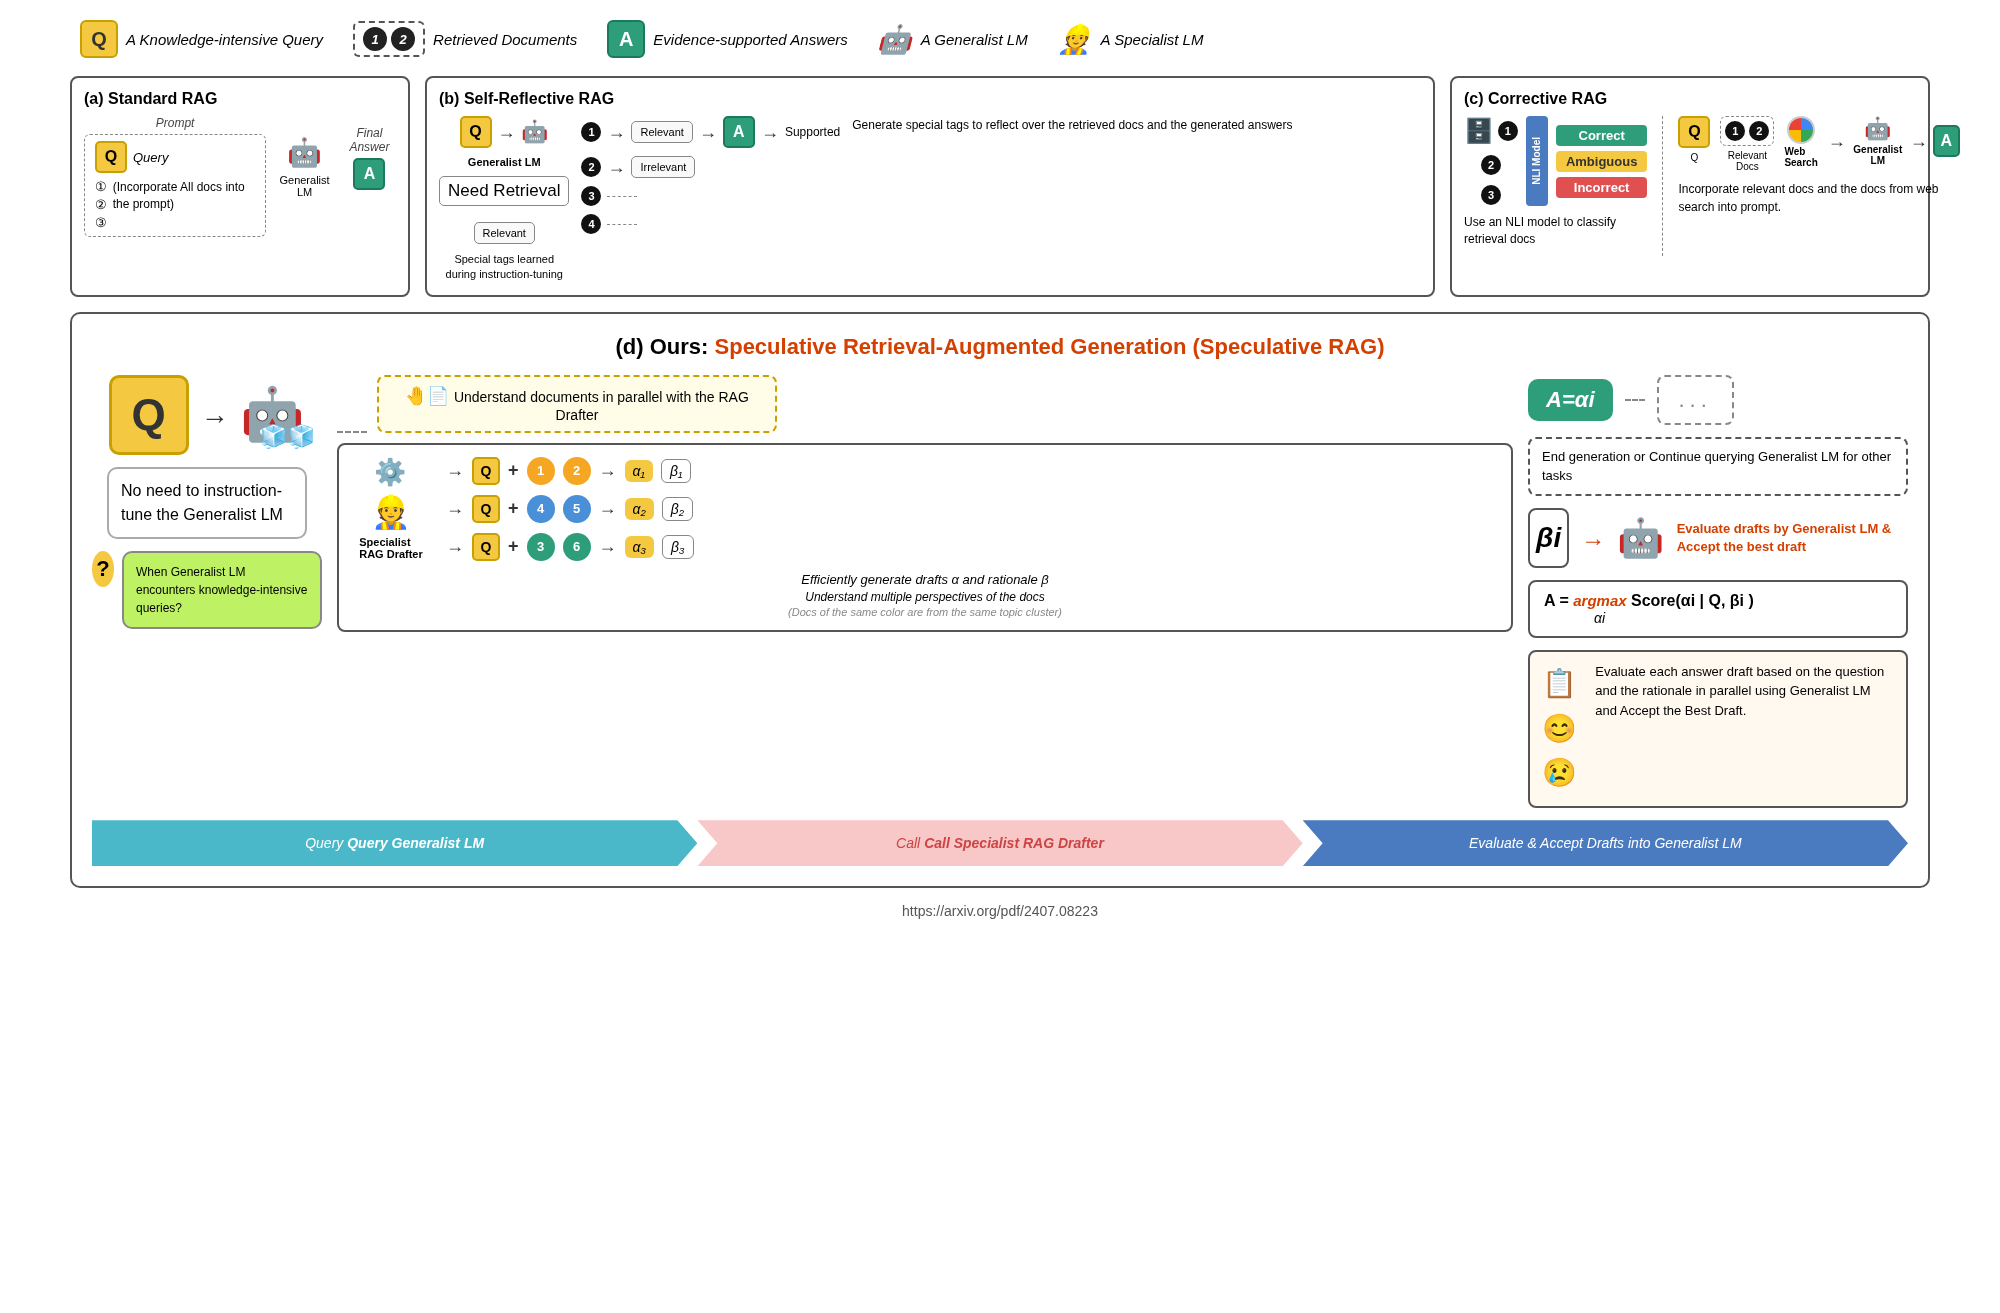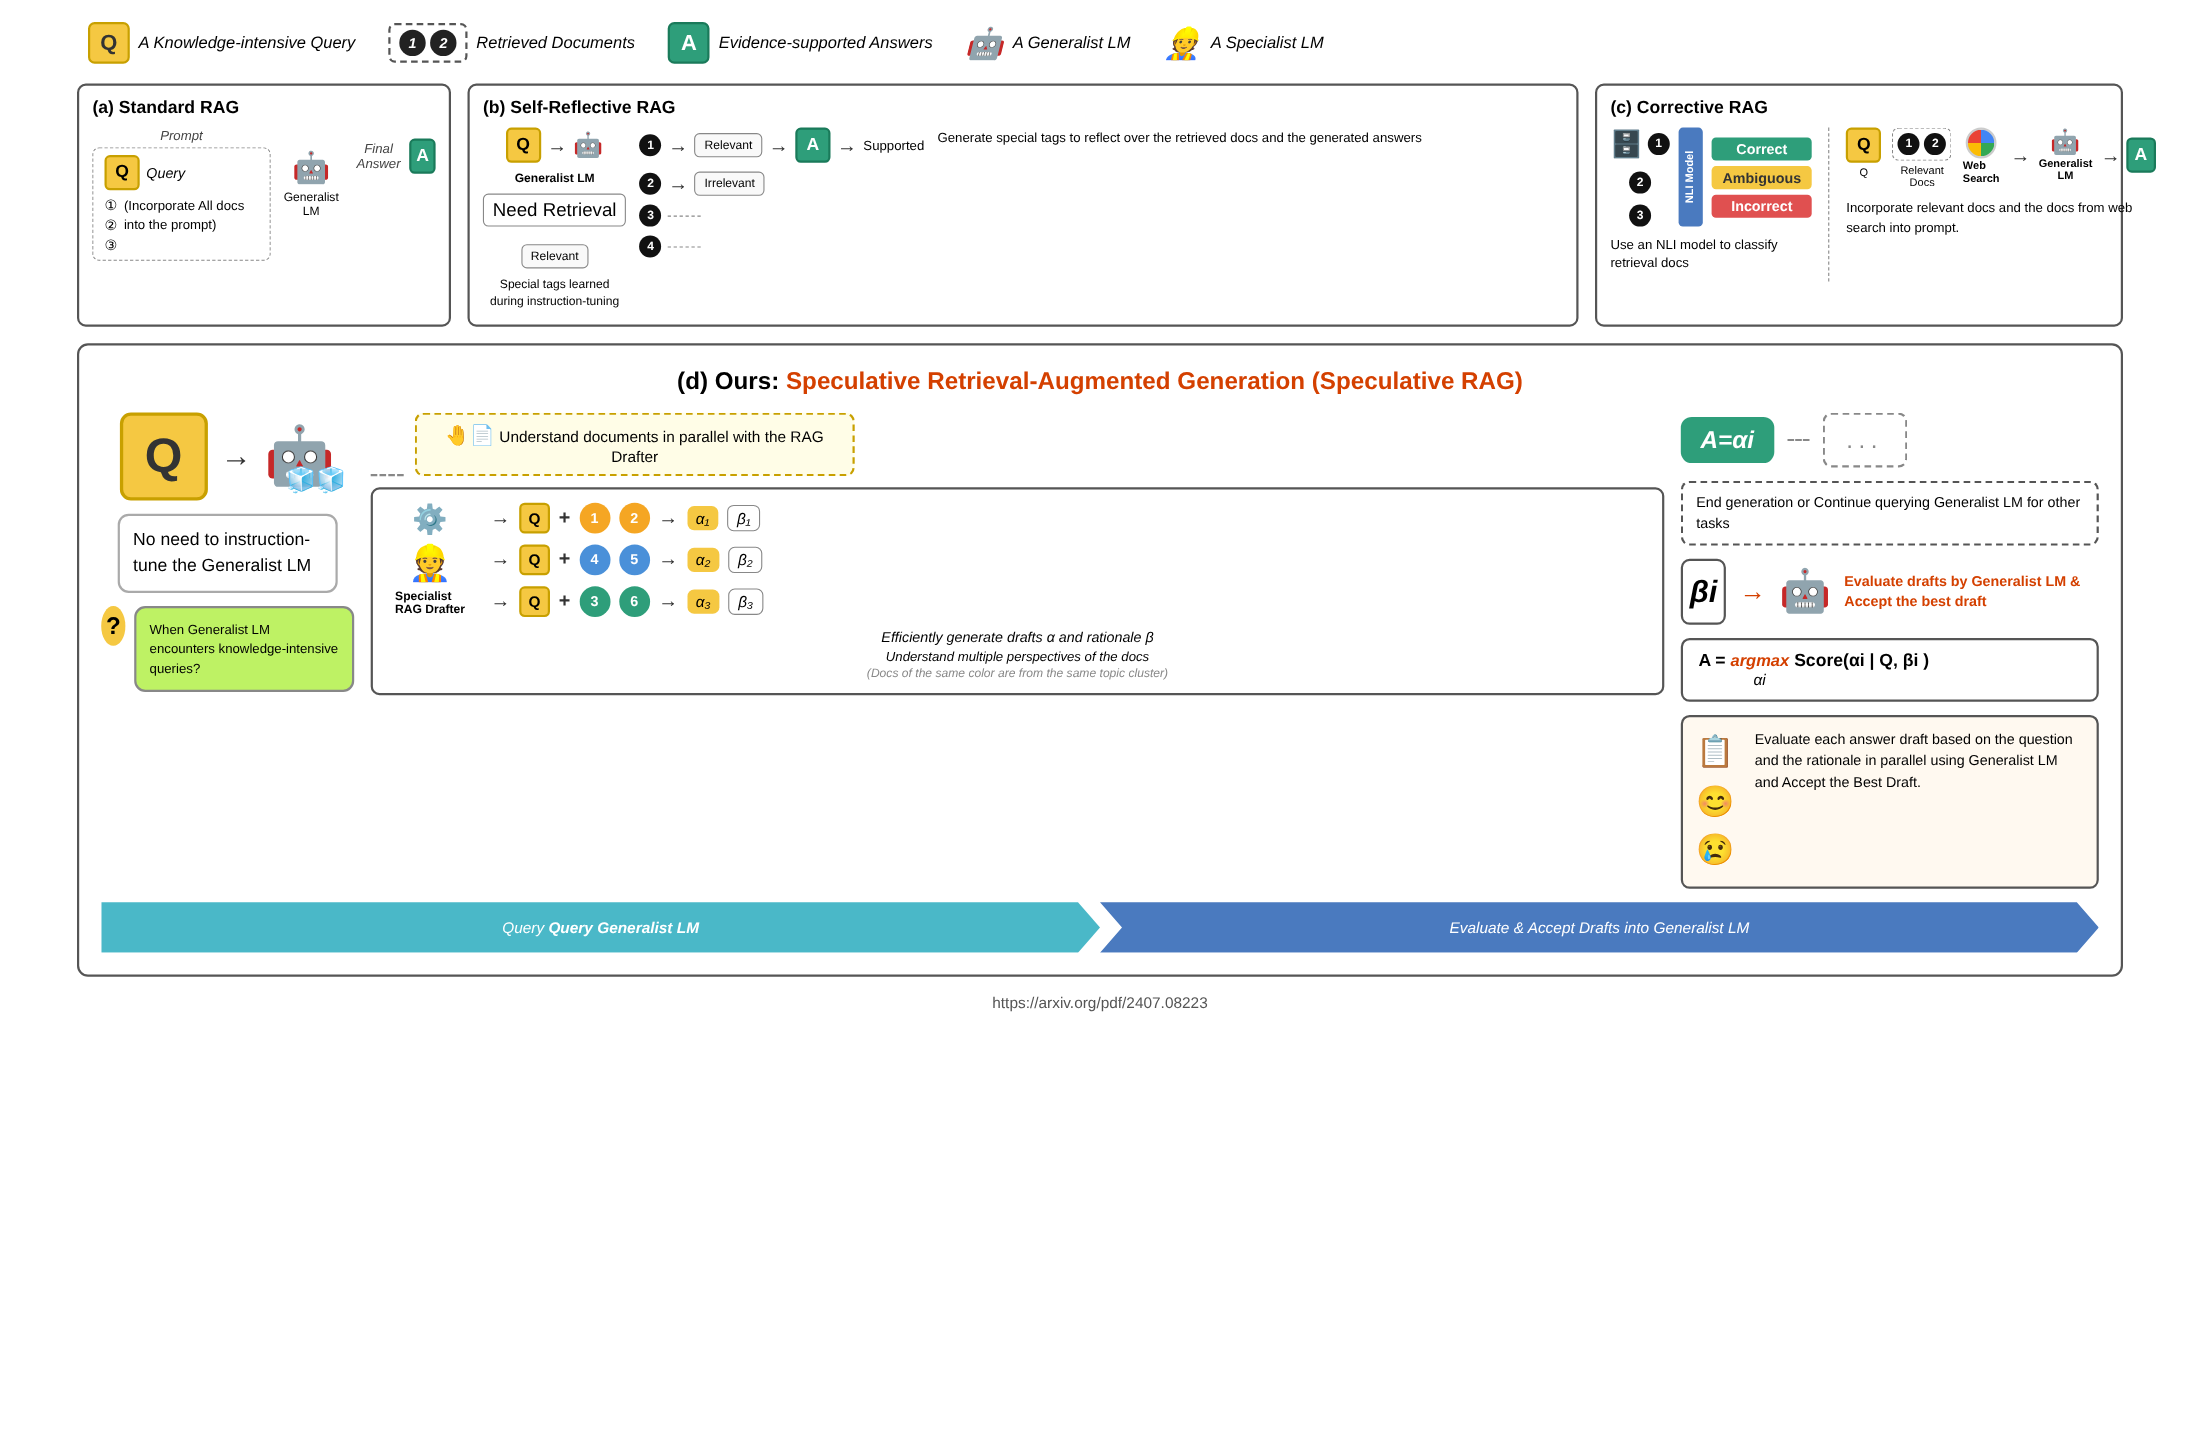--- a/index.html
+++ b/index.html
@@ -511,21 +511,21 @@
             </div>
           </div>
         </div>
 
         <div style="display:flex; flex-direction:column; align-items:center; gap:5px; padding-top:20px;">
           <div style="display:flex; align-items:center; gap:6px;">
             <span class="robot-icon">🤖</span>
           </div>
           <span style="font-size:11px; text-align:center;">Generalist LM</span>
         </div>
-        <div style="display:flex; flex-direction:row; align-items:center; gap:4px; padding-top:10px;">
+        <div style="display:flex; flex-direction:column; align-items:center; gap:4px; padding-top:10px;">
           <span class="italic-label">Final Answer</span>
           <div class="small-a">A</div>
         </div>
       </div>
     </div>
 
     <div class="panel panel-b">
       <div class="panel-title">(b) Self-Reflective RAG</div>
       <div class="srag-layout">
 
@@ -778,20 +778,23 @@
           </div>
         </div>
       </div>
 
     </div>
 
     <div class="footer-row">
       <div class="footer-arrow footer-teal">
         <span style="font-style:italic;">Query <strong>Query Generalist LM</strong></span>
       </div>
+      <div class="footer-arrow footer-pink">
+        <span style="font-style:italic;">Call <strong>Call Specialist RAG Drafter</strong></span>
+      </div>
       <div class="footer-arrow footer-blue">
         <span style="font-style:italic;"><em>Evaluate &amp; Accept Drafts into Generalist LM</em></span>
       </div>
     </div>
 
   </div>
 
   <div class="url-footer">
     <span>https://arxiv.org/pdf/2407.08223</span>
   </div>

